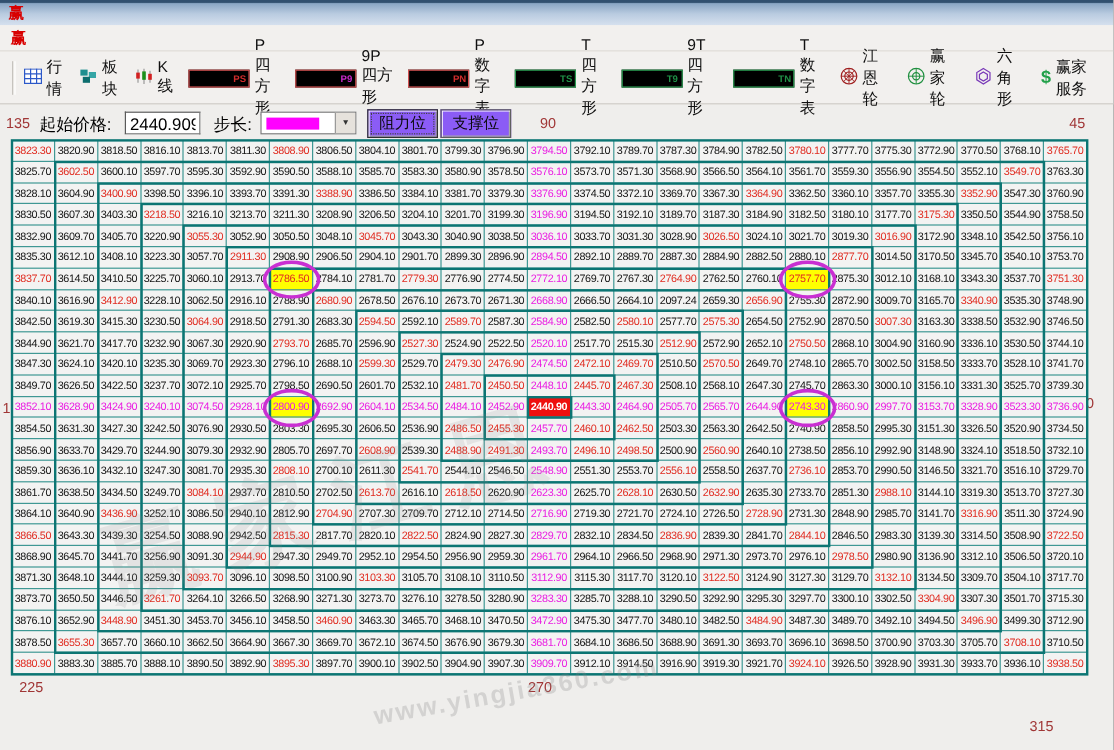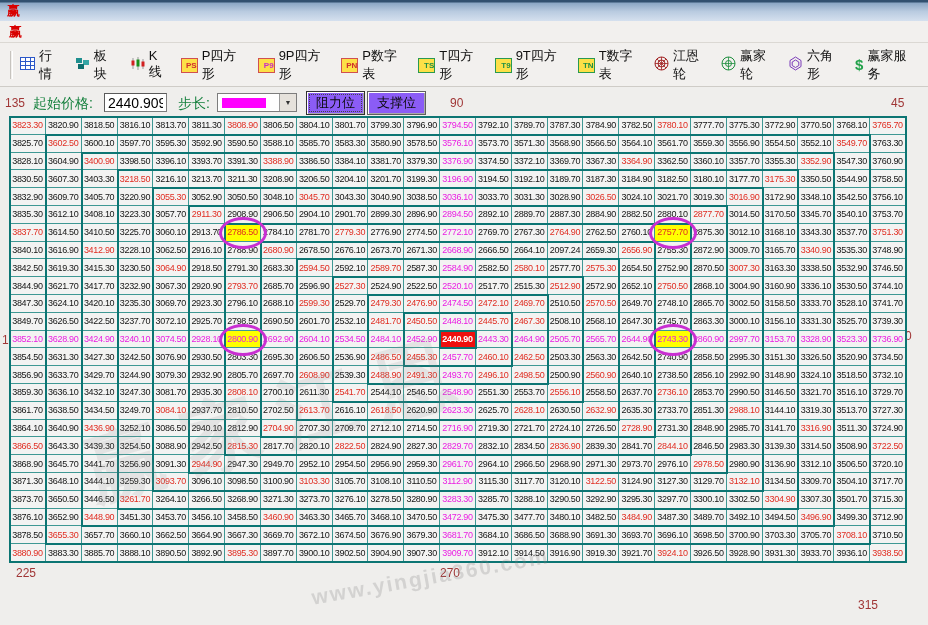--- a/index.html
+++ b/index.html
@@ -14,28 +14,28 @@
   
   .menubar{position:absolute;left:0;top:21px;width:100%;height:22px;background:#f2f0ee;
     border-bottom:1px solid #dbd8d3;display:flex;align-items:center;padding-left:9px;box-sizing:border-box;}
   .mlogo{color:#d80000;font-weight:bold;font-size:13px;margin-right:11px;}
   .mitem{font-size:13px;color:#111;padding:2px 9px;cursor:default;}
   
   .toolbar{position:absolute;left:0;top:43px;width:100%;height:44px;background:#f2f0ee;
     border-bottom:1px solid #cfccc7;display:flex;align-items:center;padding-left:8px;box-sizing:border-box;}
   .tsep{width:1px;height:28px;border-left:1px solid #c6c3be;border-right:1px solid #ffffff;margin:0 7px 0 2px;}
   .titem{display:flex;align-items:center;gap:4px;margin-right:13px;font-size:13px;color:#101010;cursor:default;}
-  .badge{display:inline-block;width:15px;height:13px;line-height:13px;text-align:right;
-    font-size:8px;font-weight:bold;background:#fde047;}
+  .badge{display:inline-block;width:15px;height:13px;line-height:13px;text-align:center;
+    font-size:8px;font-weight:bold;background:#000000;padding-left:34px;}
   .pb{border:1px solid #d05050;color:#d02c2c;}
   .tb{border:1px solid #2a9a50;color:#1f8f46;}
   .mg{color:#c82ac8;}
   .dollar{color:#22a14a;font-weight:bold;font-size:15px;}
   
-  .ctl-lbl{position:absolute;font-size:14px;color:#15803d;}
+  .ctl-lbl{position:absolute;font-size:14px;color:#000000;}
   #lbl-price{left:33px;top:95px;}
   #lbl-step{left:178px;top:95px;}
   #price-input{position:absolute;left:104px;top:93px;width:63px;height:19px;border:1px solid #7d7d7d;
     border-top-color:#5a5a5a;border-left-color:#5a5a5a;background:#fff;font-size:14px;padding:0 3px;
     box-sizing:border-box;font-family:inherit;}
   #stepbox{position:absolute;left:217px;top:93px;width:80px;height:19px;background:#fff;
     border:1px solid #7d7d7d;box-sizing:border-box;display:flex;align-items:center;cursor:default;}
   #step-swatch{width:44px;height:10px;margin-left:4px;}
   #step-arrow{margin-left:auto;width:16px;height:17px;background:#e6e2dc;border-left:1px solid #9a9a9a;
     display:flex;align-items:center;justify-content:center;font-size:7px;color:#333;}

